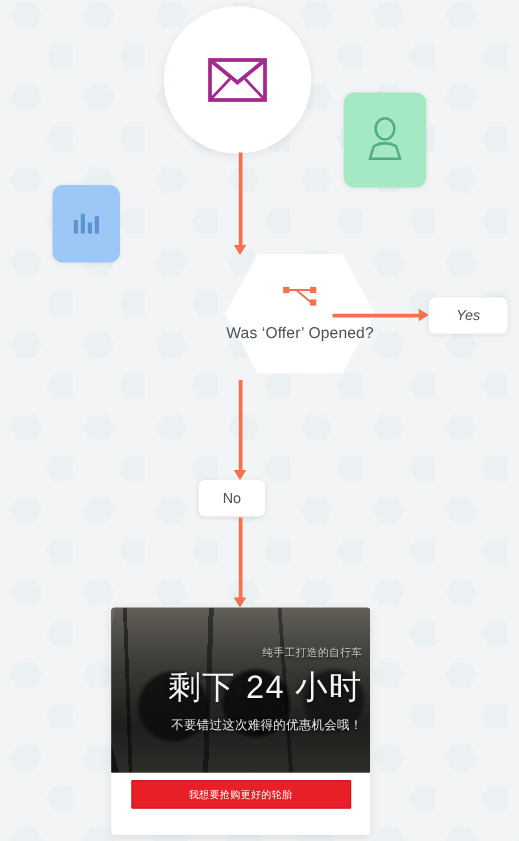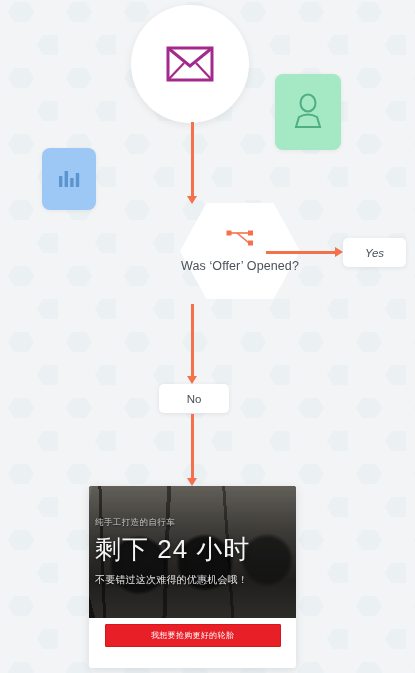--- a/index.html
+++ b/index.html
@@ -122,21 +122,21 @@
   #yes-pill {
     left: 343px;
     top: 238px;
     width: 63px;
     height: 29px;
     font-style: italic;
   }
   #no-pill {
     left: 159px;
     top: 384px;
-    width: 70px;
+    width: 53px;
     height: 29px;
   }
 
   
   .arrow-v {
     position: absolute;
     width: 11px;
   }
   .arrow-v .shaft {
     position: absolute;
@@ -221,21 +221,21 @@
       linear-gradient(88deg, transparent 0 14px, rgba(0,0,0,0.5) 14px 17px, transparent 17px 44px),
       linear-gradient(92deg, transparent 0 78px, rgba(0,0,0,0.45) 78px 82px, transparent 82px 120px),
       linear-gradient(86deg, transparent 0 142px, rgba(0,0,0,0.4) 142px 145px, transparent 145px 200px),
       linear-gradient(180deg, rgba(0,0,0,0.10), rgba(0,0,0,0.42));
   }
   #hero-overlay {
     position: absolute;
     inset: 0;
     display: flex;
     flex-direction: column;
-    align-items: flex-start;
+    align-items: flex-end;
     justify-content: center;
     gap: 4px;
     padding: 12px 6px;
   }
   #hero-kicker {
     font-size: 8.5px;
     color: rgba(235,235,235,0.80);
     letter-spacing: 0.4px;
     text-shadow: 0 1px 2px rgba(0,0,0,0.7);
   }

